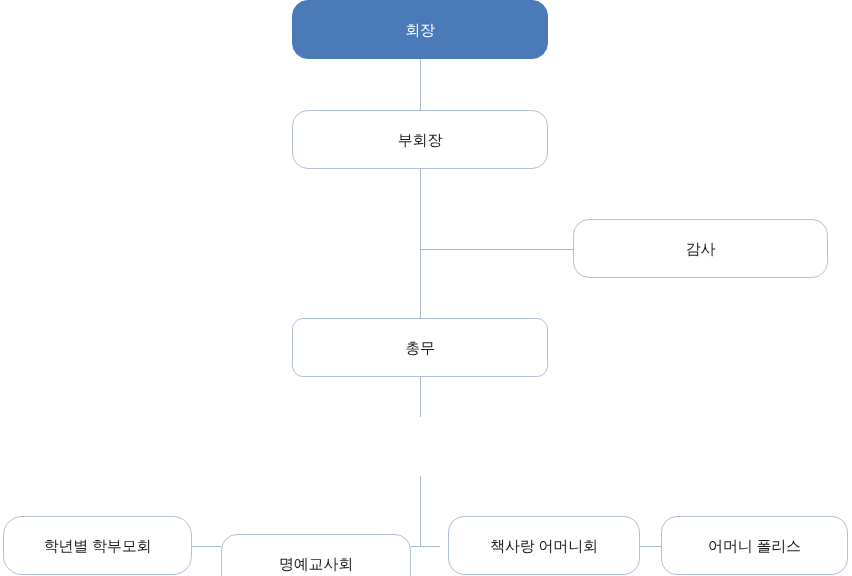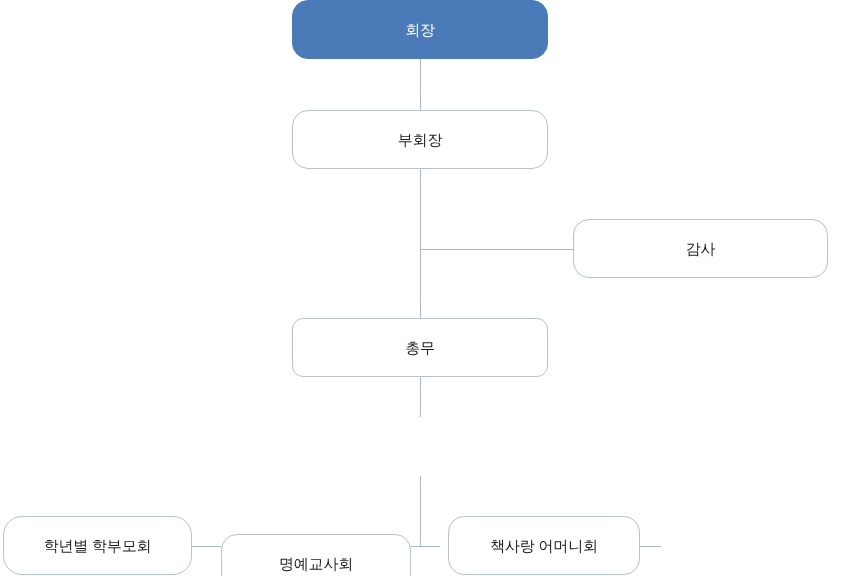--- a/index.html
+++ b/index.html
@@ -98,14 +98,17 @@
   </div>
 
   <div class="node node-plain" style="left:221px; top:516px; width:190px; height:59px;margin-top:18px;">
     <span class="node-label">명예교사회</span>
   </div>
 
   <div class="node node-plain" style="left:440px; top:516px; width:192px; height:59px;margin-left:8px;">
     <span class="node-label">책사랑 어머니회</span>
   </div>
 
+  <div class="node node-plain" style="left:661px; top:516px; width:187px; height:59px;">
+    <span class="node-label">어머니 폴리스</span>
+  </div>
 
 </div>
 
 </body></html>

